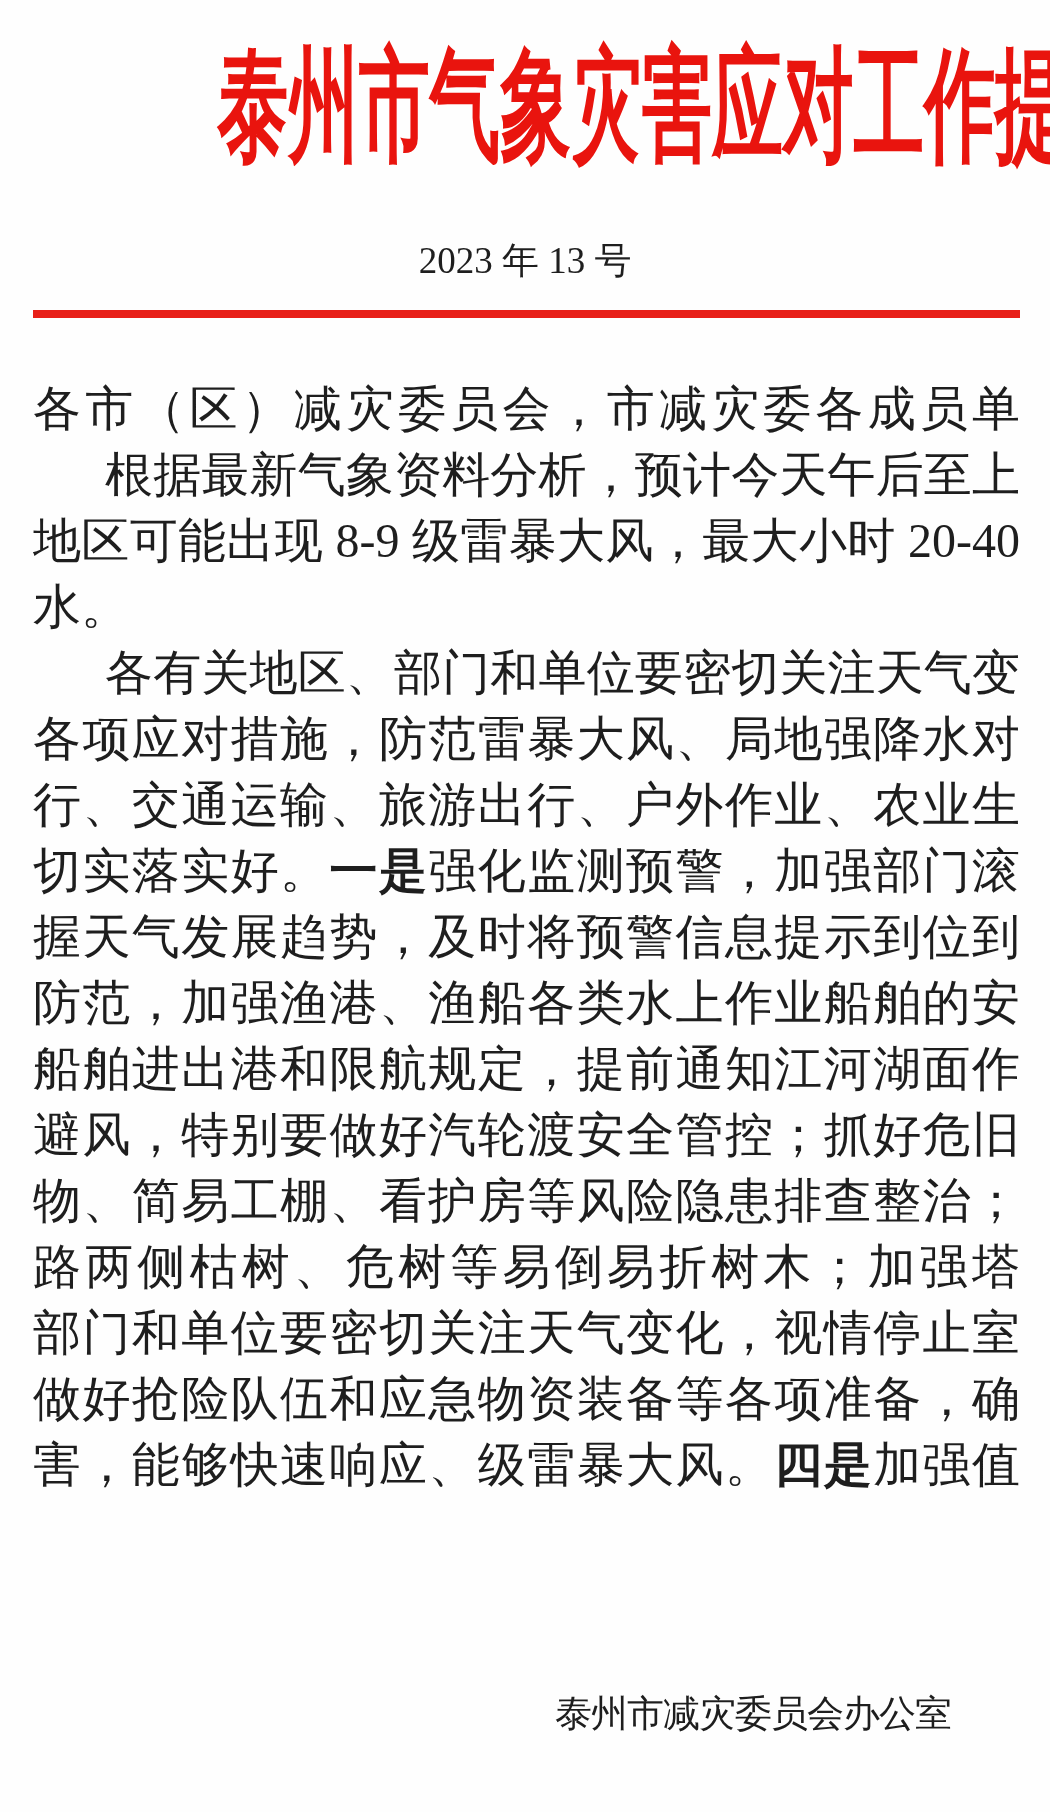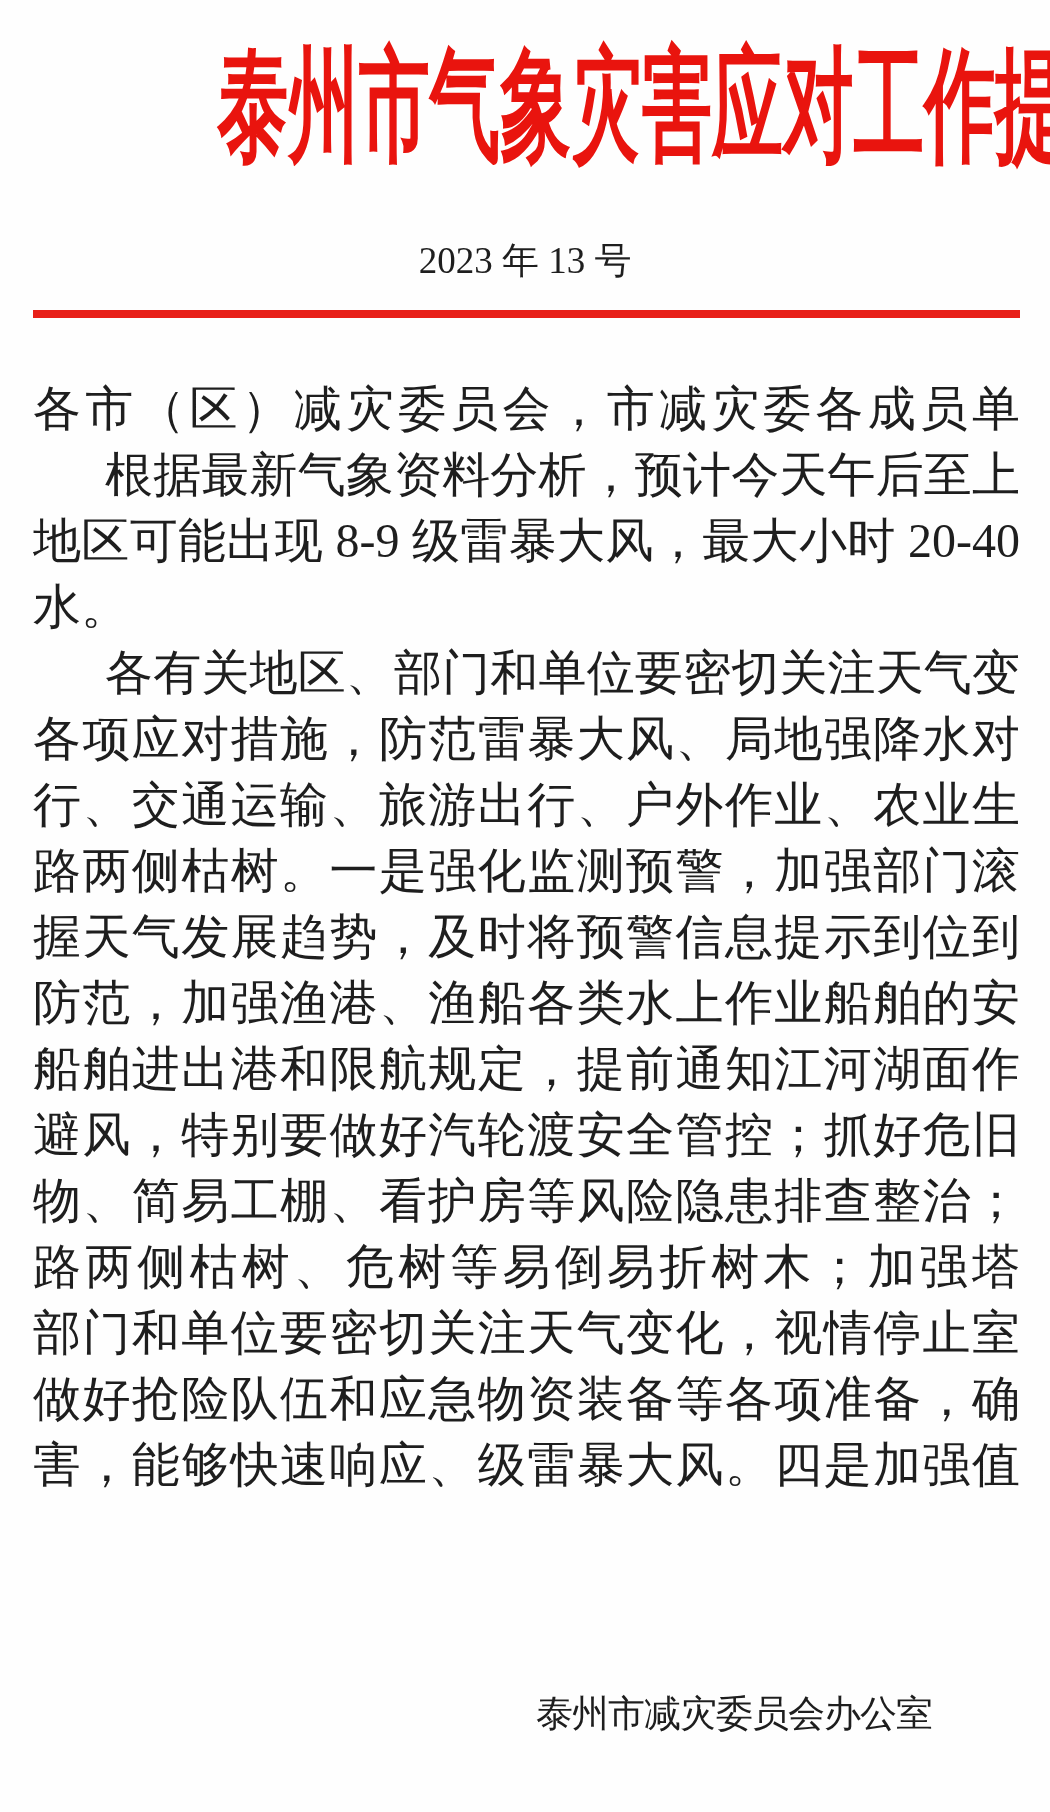--- a/index.html
+++ b/index.html
@@ -67,26 +67,26 @@
     word-break: break-all;
     white-space: normal;
   }
   .bline.end {
     text-align-last: left;
   }
   .bline.ind {
     padding-left: 72px;
   }
   .bline .bold {
-    font-weight: normal;
+    font-weight: bold;
   }
   .signature-office {
     position: absolute;
     top: 1688px;
-    right: 118px;
+    right: 99px;
     height: 52px;
     line-height: 52px;
     font-size: 37px;
     letter-spacing: -1px;
     white-space: nowrap;
   }
   .signature-datetime {
     position: absolute;
     top: 1760px;
     right: 111px;
@@ -107,21 +107,21 @@
   <div class="red-divider"></div>
 
   <div class="doc-body">
       <div class="bline end"><span>各市（区）减灾委员会，市减灾委各成员单位：</span></div>
       <div class="bline ind"><span>根据最新气象资料分析，预计今天午后至上半夜，我市局部</span></div>
       <div class="bline"><span>地区可能出现 8-9 级雷暴大风，最大小时 20-40 毫米的短时强降</span></div>
       <div class="bline end"><span>水。</span></div>
       <div class="bline ind"><span>各有关地区、部门和单位要密切关注天气变化，切实落实好</span></div>
       <div class="bline"><span>各项应对措施，防范雷暴大风、局地强降水对人身安全、城市运</span></div>
       <div class="bline"><span>行、交通运输、旅游出行、户外作业、农业生产等行业和领域的</span></div>
-      <div class="bline"><span>路两侧枯树。</span><span class="bold">一是</span><span>强化监测预警，加强部门滚动会商研判，动态掌</span></div>
+      <div class="bline"><span>切实落实好。</span><span class="bold">一是</span><span>强化监测预警，加强部门滚动会商研判，动态掌</span></div>
       <div class="bline"><span>握天气发展趋势，及时将预警信息提示到位到人。</span><span class="bold">二是</span><span>抓好重点</span></div>
       <div class="bline"><span>防范，加强渔港、渔船各类水上作业船舶的安全管理，严格执行</span></div>
       <div class="bline"><span>船舶进出港和限航规定，提前通知江河湖面作业船舶和人员进港</span></div>
       <div class="bline"><span>避风，特别要做好汽轮渡安全管控；抓好危旧房屋以及建筑附着</span></div>
       <div class="bline"><span>物、简易工棚、看护房等风险隐患排查整治；及时清理城市、道</span></div>
       <div class="bline"><span>路两侧枯树、危树等易倒易折树木；加强塔吊、龙门吊、升降机</span></div>
       <div class="bline"><span>部门和单位要密切关注天气变化，视情停止室外高空作业。</span><span class="bold">三是</span></div>
       <div class="bline"><span>做好抢险队伍和应急物资装备等各项准备，确保一旦发生险情灾</span></div>
       <div class="bline"><span>害，能够快速响应、级雷暴大风。</span><span class="bold">四是</span><span>加强值班值守，规范信息报</span></div>
     </div>

